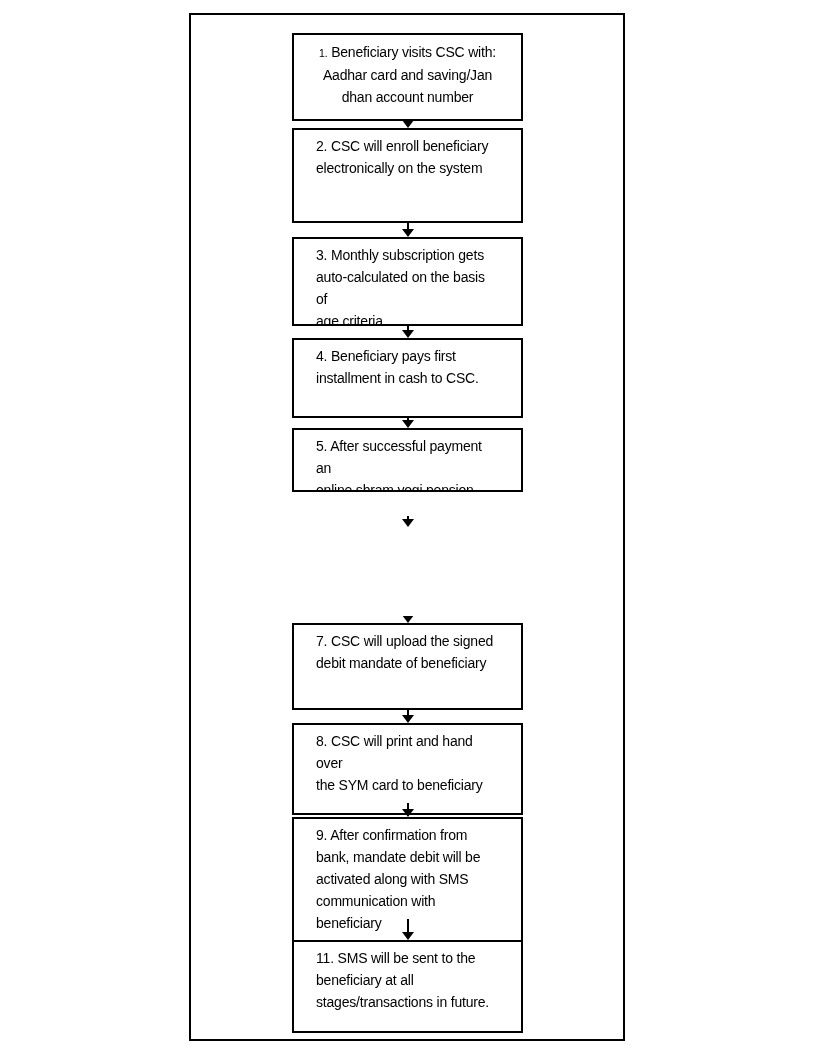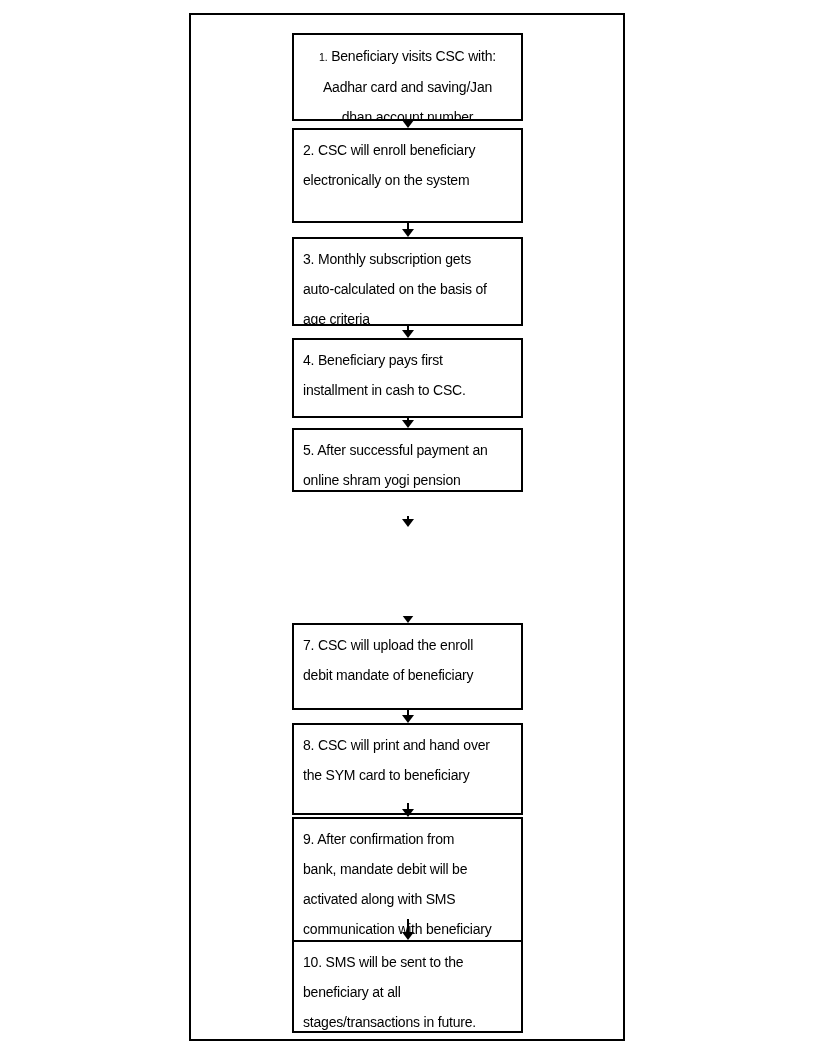--- a/index.html
+++ b/index.html
@@ -25,26 +25,26 @@
   .box {
     position: absolute;
     left: 292px;
     width: 231px;
     border: 2px solid #000000;
     box-sizing: border-box;
     background: #ffffff;
     overflow: hidden;
     color: #000000;
     font-size: 14px;
-    line-height: 30px;
+    line-height: 22px;
     letter-spacing: -0.2px;
   }
   .box .txt {
     margin: 0;
-    padding: 5px 9px;
+    padding: 5px 22px;
     white-space: pre-line;
   }
   .box.center .txt {
     text-align: center;
     padding: 6px 6px;
   }
   .num-small { font-size: 10.5px; }
   .arrow {
     position: absolute;
     left: 402px;
@@ -96,38 +96,38 @@
   </div>
 
   <div class="box" style="top:428px;height:64px">
     <p class="txt"><span>5.</span> <span>After successful payment an
 online shram yogi pension
 number will be generated.</span></p>
   </div>
 
 
   <div class="box" style="top:623px;height:87px">
-    <p class="txt"><span>7.</span> <span>CSC will upload the enroll
+    <p class="txt"><span>7.</span> <span>CSC will upload the signed
 debit mandate of beneficiary</span></p>
   </div>
 
   <div class="box" style="top:723px;height:92px">
     <p class="txt"><span>8.</span> <span>CSC will print and hand over
 the SYM card to beneficiary</span></p>
   </div>
 
   <div class="box" style="top:817px;height:132px">
     <p class="txt"><span>9.</span> <span>After confirmation from
 bank, mandate debit will be
 activated along with SMS
 communication with beneficiary</span></p>
   </div>
 
   <div class="box" style="top:940px;height:93px">
-    <p class="txt"><span>10.</span> <span>SMS will be sent to the
+    <p class="txt"><span>11.</span> <span>SMS will be sent to the
 beneficiary at all
 stages/transactions in future.</span></p>
   </div>
 
   <div class="arrow" style="top:121px;height:7px">
       <div class="stem"></div>
       <div class="head"></div>
     </div>
   <div class="arrow" style="top:223px;height:14px">
       <div class="stem"></div>

